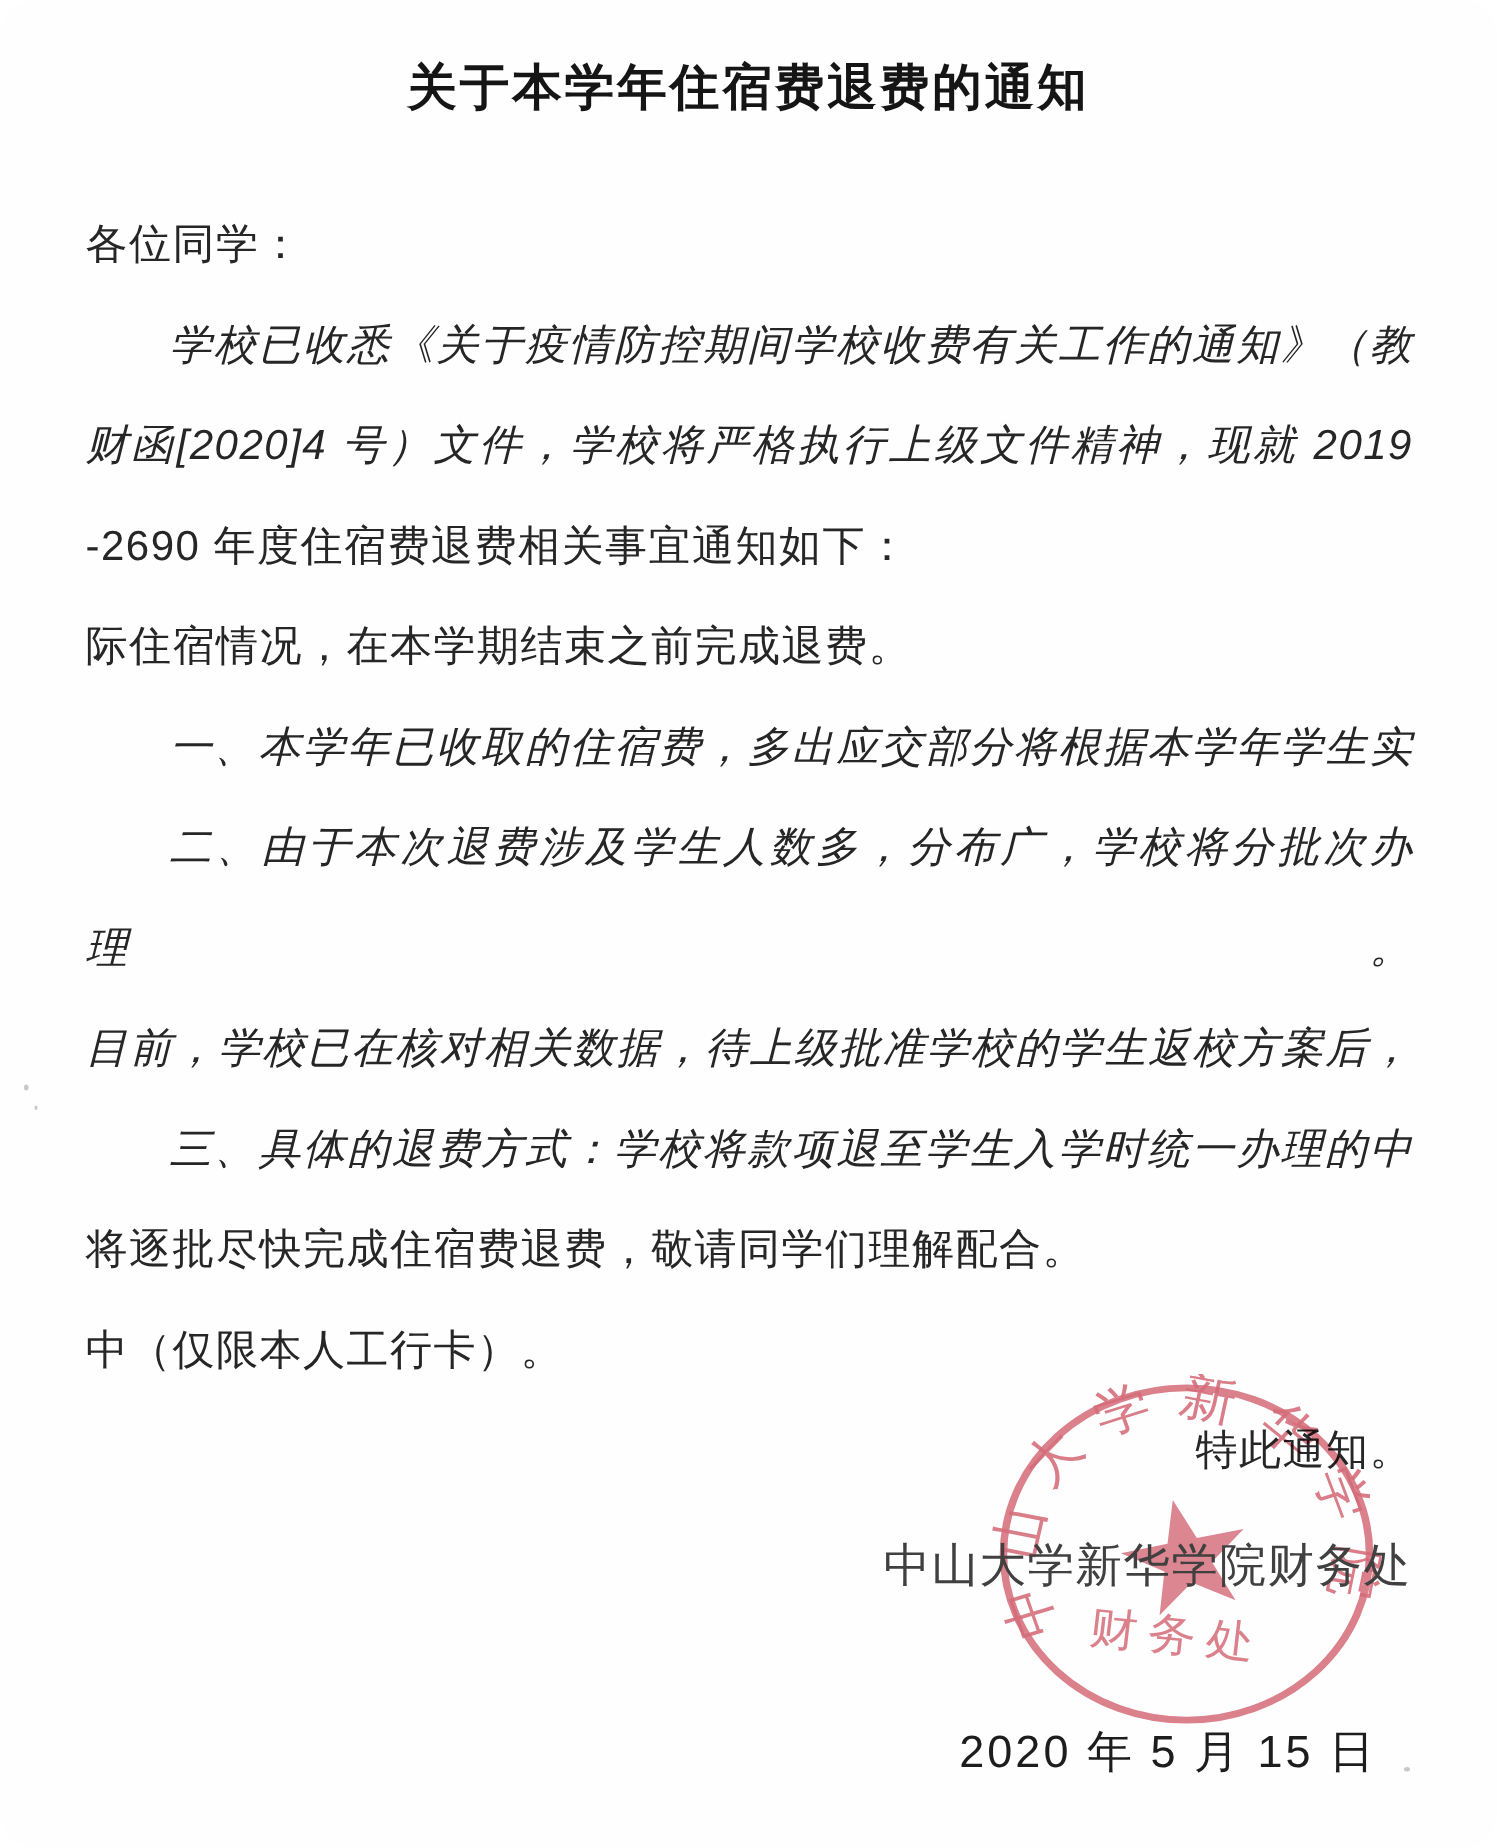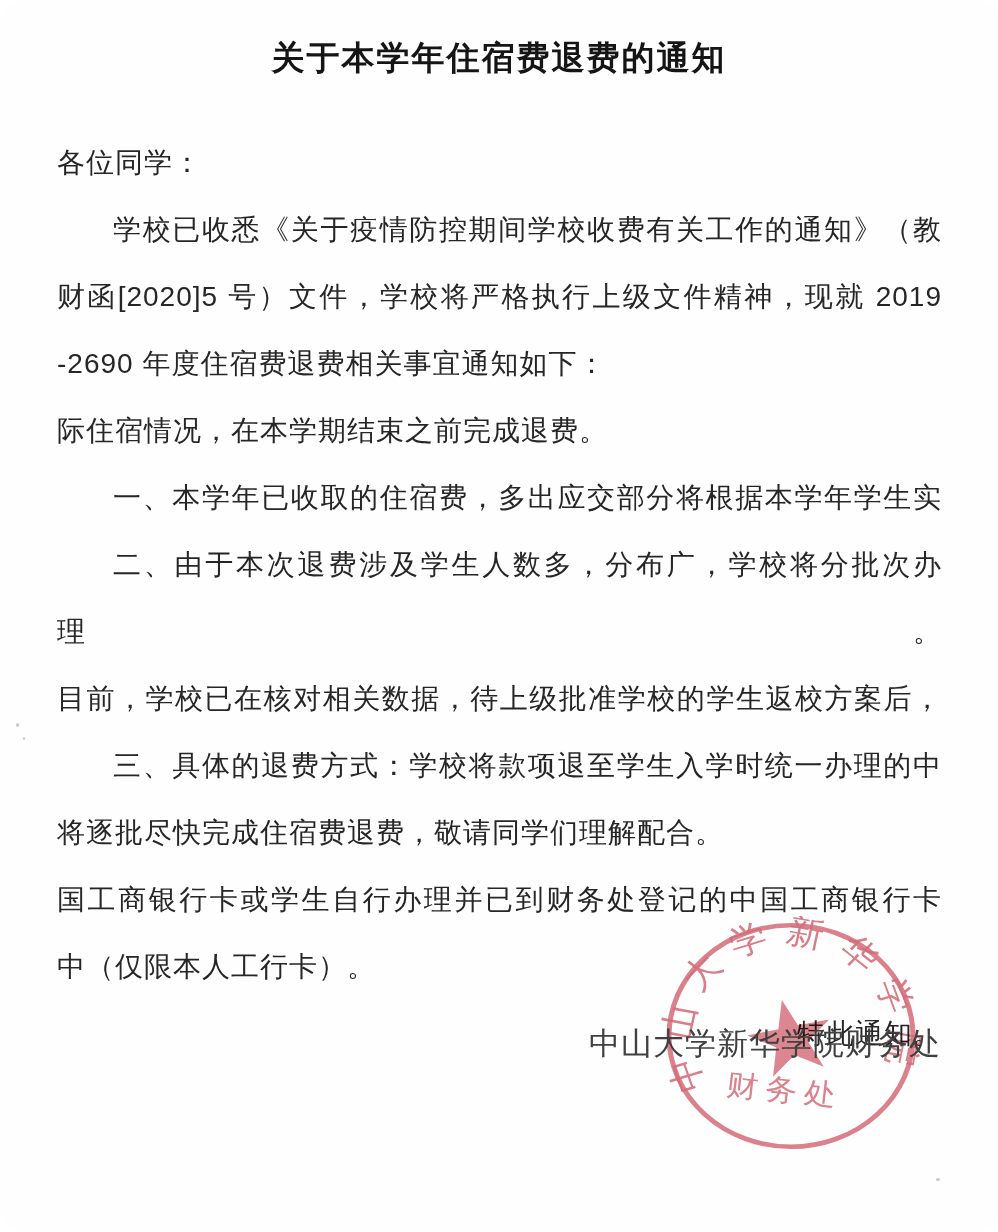--- a/index.html
+++ b/index.html
@@ -29,21 +29,21 @@
     top: 129px;
     left: 57px;
     right: 56px;
     font-size: 28px;
     line-height: 67px;
     letter-spacing: 1px;
     color: #262626;
   }
   .line { min-height: 67px; }
   .line.ind { text-indent: 2em; text-align: right; }
-  .line.fill { text-align: justify; text-align-last: justify; }
+  .line.fill { text-align: justify; text-align-last: justify; font-style: italic; }
   .signature {
     position: absolute;
     top: 1023px;
     right: 57px;
     font-size: 31px;
     letter-spacing: 1px;
     color: #404040;
     z-index: 3;
     margin-left: 38px;
   }
@@ -75,34 +75,34 @@
 </head>
 <body>
 
 <div class="page">
 
   <div class="title">关于本学年住宿费退费的通知</div>
 
   <div class="body-text">
     <div class="line">各位同学：</div>
     <div class="line ind fill">学校已收悉《关于疫情防控期间学校收费有关工作的通知》（教</div>
-    <div class="line fill">财函[2020]5 号）文件，学校将严格执行上级文件精神，现就 2019</div>
+    <div class="line fill">财函[2020]4 号）文件，学校将严格执行上级文件精神，现就 2019</div>
     <div class="line">-2690 年度住宿费退费相关事宜通知如下：</div>
     <div class="line">际住宿情况，在本学期结束之前完成退费。</div>
     <div class="line ind fill">一、本学年已收取的住宿费，多出应交部分将根据本学年学生实</div>
     <div class="line ind fill">二、由于本次退费涉及学生人数多，分布广，学校将分批次办理。</div>
     <div class="line fill">目前，学校已在核对相关数据，待上级批准学校的学生返校方案后，</div>
     <div class="line ind fill">三、具体的退费方式：学校将款项退至学生入学时统一办理的中</div>
     <div class="line">将逐批尽快完成住宿费退费，敬请同学们理解配合。</div>
-    <div class="line fill">国工商银行卡或学生自行办理并已到财务处登记的中国工商银行卡</div>
     <div class="line">中（仅限本人工行卡）。</div>
     <div class="line ind">特此通知。</div>
   </div>
 
   <div class="signature">中山大学新华学院财务处</div>
+  <div class="date">2020 年 5 月 15 日</div>
 
   <svg class="seal" viewBox="-130 -130 260 260" preserveAspectRatio="none" xmlns="http://www.w3.org/2000/svg">
     <defs>
       <path id="sealArc" d="M -64 77 A 100 100 0 1 1 64 77" fill="none"></path>
     </defs>
     <g>
       <ellipse cx="0" cy="0" rx="122" ry="120" fill="none" stroke-width="5" stroke-opacity="0.85" stroke="#d15f6d"></ellipse>
       <text font-size="37" letter-spacing="15" fill-opacity="0.88" font-family="&quot;Liberation Sans&quot;, sans-serif" fill="#d15f6d">
         <textPath href="#sealArc" startOffset="30">中山大学新华学院</textPath>
       </text>

